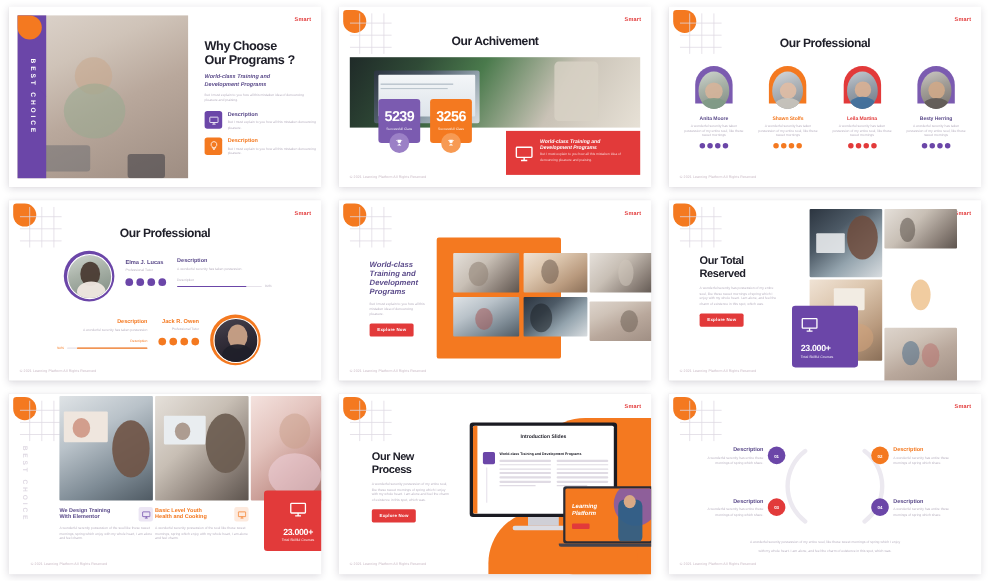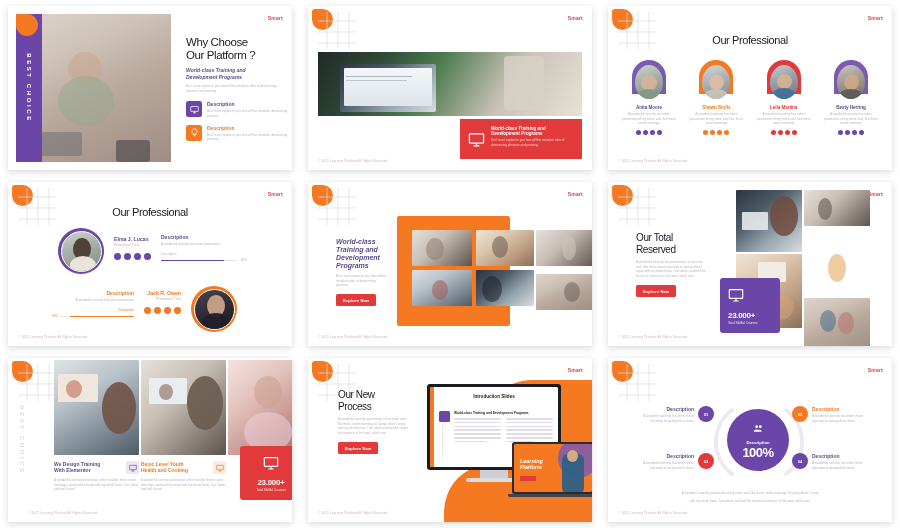--- a/index.html
+++ b/index.html
@@ -32,21 +32,21 @@
   .smart-logo{
     position:absolute; right:9px; top:9px;
     font-size:5px; font-weight:700; letter-spacing:.2px;
     color:#e23a3a; font-family:"Liberation Sans", sans-serif;
   }
   .footer-note{
     position:absolute; left:10px; bottom:7px;
     font-size:3.2px; color:#c9b9c4; letter-spacing:.1px; white-space:nowrap;
   }
 
-  .s-title{ font-weight:400; color:#20202a; letter-spacing:-.4px; }
+  .s-title{ font-weight:700; color:#20202a; letter-spacing:-.4px; }
   .s-sub{ font-style:italic; font-weight:700; color:#5b4b8a; }
   .body-ln{ background:#cfc9d6; height:1.6px; border-radius:1px; margin-bottom:2.2px; }
   .body-ln.o{ background:#e0dbe4; }
 
   .btn-red{
     display:inline-block; background:#e23a3a; color:#fff;
     font-size:4px; font-weight:700; padding:3.5px 7px; border-radius:1.5px;
     letter-spacing:.2px;
   }
 
@@ -187,21 +187,21 @@
         <div class="blob" style="left:22px;top:118px;width:44px;height:24px;background:#6f6f72;border-radius:3px;"></div>
         <div class="blob" style="left:100px;top:126px;width:34px;height:22px;background:#3b3b42;border-radius:3px;"></div>
       </div>
       <div class="bestchoice-bar">
         <div class="bestchoice-txt">BEST CHOICE</div>
       </div>
       <div class="s1-orange"></div>
 
       <div style="position:absolute;left:178px;top:30px;right:10px;">
         <div class="s-title" style="font-size:11.5px;line-height:13px;">Why Choose</div>
-        <div class="s-title" style="font-size:11.5px;line-height:13px;">Our Platform ?</div>
+        <div class="s-title" style="font-size:11.5px;line-height:13px;">Our Programs ?</div>
         <div class="s-sub" style="font-size:5px;line-height:6.5px;margin-top:5px;">World-class Training and</div>
         <div class="s-sub" style="font-size:5px;line-height:6.5px;">Development Programs</div>
         <div class="tiny" style="margin-top:4px;width:98px;">But I must explain to you how all this mistaken idea of denouncing pleasure and praising.</div>
 
         <div style="display:flex;gap:5px;margin-top:8px;">
           <div class="feat-ic" style="background:#6b46a8;">
             <svg width="9" height="9" viewBox="0 0 24 24" fill="none" stroke="#fff" stroke-width="2">
               <rect x="2" y="4" width="20" height="13" rx="1"></rect>
                 <path d="M8 21h8M12 17v4"></path>
             </svg>
@@ -232,29 +232,50 @@
       <div class="corner-deco">
         <div class="deco-circle"></div>
         <svg class="deco-grid" width="40" height="38">
           <g stroke="#ded9e2" stroke-width=".7" fill="none">
             <path d="M0 9H38M0 20H38M0 31H38M9 0V37M20 0V37M31 0V37"></path>
           </g>
         </svg>
       </div>
       <div class="smart-logo">Smart</div>
 
+      <div class="s-title" style="position:absolute;left:0;right:0;top:26px;text-align:center;font-size:11px;">Our Achivement</div>
 
       <div class="ph ph-plant" style="position:absolute;left:10px;right:10px;top:46px;height:64px;">
         <div class="ph-desk" style="position:absolute;left:22px;top:12px;width:96px;height:48px;border-radius:2px;"></div>
         <div style="position:absolute;left:26px;top:16px;width:88px;height:38px;background:linear-gradient(180deg,#f4f6f8,#dde4ea);border-radius:1px;"></div>
         <div style="position:absolute;left:28px;top:24px;right:170px;height:1px;background:#aab6c0;"></div>
         <div style="position:absolute;left:28px;top:28px;right:175px;height:1px;background:#bcc6ce;"></div>
         <div class="blob" style="right:38px;top:4px;width:40px;height:54px;background:#d8d2c6;opacity:.8;border-radius:4px;"></div>
       </div>
 
+      <div style="position:absolute;left:36px;top:84px;display:flex;gap:9px;">
+        <div class="stat-card" style="background:#7b5bb0;">
+          <div class="stat-num">5239</div>
+          <div class="stat-lbl">Successfull Class</div>
+          <div class="stat-badge" style="background:#9b80c6;">
+            <svg width="8" height="8" viewBox="0 0 24 24" fill="#fff">
+                <path d="M7 3h10v4a5 5 0 01-10 0V3zm-3 1h2v3a3 3 0 01-2-3zm14 0h2a3 3 0 01-2 3V4zM10 14h4v3h3v2H7v-2h3v-3z"></path>
+              </svg>
+          </div>
+        </div>
+        <div class="stat-card" style="background:#f47920;">
+          <div class="stat-num">3256</div>
+          <div class="stat-lbl">Successfull Class</div>
+          <div class="stat-badge" style="background:#f79a53;">
+            <svg width="8" height="8" viewBox="0 0 24 24" fill="#fff">
+                <path d="M7 3h10v4a5 5 0 01-10 0V3zm-3 1h2v3a3 3 0 01-2-3zm14 0h2a3 3 0 01-2 3V4zM10 14h4v3h3v2H7v-2h3v-3z"></path>
+              </svg>
+          </div>
+        </div>
+      </div>
 
       <div class="red-panel" style="position:absolute;left:152px;top:113px;right:10px;height:40px;">
         <div style="flex:0 0 auto;display:flex;align-items:center;">
           <svg width="17" height="17" viewBox="0 0 24 24" fill="none" stroke="#fff" stroke-width="1.8">
             <rect x="2" y="4" width="20" height="13" rx="1"></rect>
               <path d="M8 21h8M12 17v4"></path>
           </svg>
         </div>
         <div>
           <div style="font-size:4.6px;font-weight:700;font-style:italic;color:#fff;">World-class Training and</div>
@@ -624,21 +645,21 @@
           <g stroke="#ded9e2" stroke-width=".7" fill="none">
               <path d="M0 9H38M0 20H38M0 31H38M9 0V37M20 0V37M31 0V37"></path>
             </g>
         </svg>
       </div>
       <div class="smart-logo">Smart</div>
 
       <div style="position:absolute;right:0;top:22px;width:110px;height:144px;background:#f47920;border-radius:50px 0 0 50px;"></div>
       <div style="position:absolute;left:136px;bottom:0;width:136px;height:58px;background:#f47920;border-radius:48px 48px 0 0;"></div>
 
-      <div style="position:absolute;left:30px;top:31px;width:70px;z-index:3;">
+      <div style="position:absolute;left:30px;top:52px;width:70px;z-index:3;">
         <div class="s-title" style="font-size:10px;line-height:11.5px;">Our New</div>
         <div class="s-title" style="font-size:10px;line-height:11.5px;">Process</div>
         <div class="tiny" style="margin-top:5px;">A wonderful serenity possession of my entire soul, like these sweet mornings of spring which I enjoy with my whole heart. I am alone and feel the charm of existence in this spot, which was.</div>
         <div class="btn-red" style="margin-top:6px;">Explore Now</div>
       </div>
 
       <div class="monitor" style="position:absolute;left:119px;top:26px;width:134px;height:86px;z-index:2;">
         <div class="screen">
           <div style="position:absolute;left:0;top:0;width:4px;height:100%;background:#f47920;"></div>
           <div style="font-size:4.6px;font-weight:700;color:#20202a;text-align:center;margin-top:7px;">Introduction Slides</div>
@@ -695,31 +716,20 @@
         </svg>
       </div>
       <div class="smart-logo">Smart</div>
 
 
       <svg style="position:absolute;left:104px;top:46px;" width="94" height="76">
         <path d="M20 6 A40 40 0 0020 70" stroke="#ece9f0" stroke-width="4" fill="none" stroke-linecap="round"></path>
         <path d="M74 6 A40 40 0 0174 70" stroke="#ece9f0" stroke-width="4" fill="none" stroke-linecap="round"></path>
       </svg>
 
-      <div class="proc-circle" style="position:absolute;left:119px;top:51px;">
-        <div>
-          <svg width="11" height="11" viewBox="0 0 24 24" fill="#fff">
-            <circle cx="8" cy="8" r="3"></circle>
-              <circle cx="16" cy="8" r="3"></circle>
-              <path d="M2 19c0-3.3 2.7-5 6-5s6 1.7 6 5zM13.5 14.2c2.9.3 5.5 2 5.5 4.8h-5z"></path>
-          </svg>
-        </div>
-        <div style="font-size:4.2px;font-weight:700;margin-top:2px;">Description</div>
-        <div class="proc-num">100%</div>
-      </div>
 
       <div style="position:absolute;left:28px;top:48px;width:78px;display:flex;gap:4px;align-items:flex-start;">
         <div style="text-align:right;flex:1;">
           <div class="desc-h" style="color:#5b4b8a;">Description</div>
           <div class="tiny" style="margin-top:2px;">A wonderful serenity has entire these mornings of spring which share.</div>
         </div>
         <div class="step-badge" style="background:#6b46a8;">01</div>
       </div>
 
       <div style="position:absolute;left:28px;top:95px;width:78px;display:flex;gap:4px;align-items:flex-start;">

